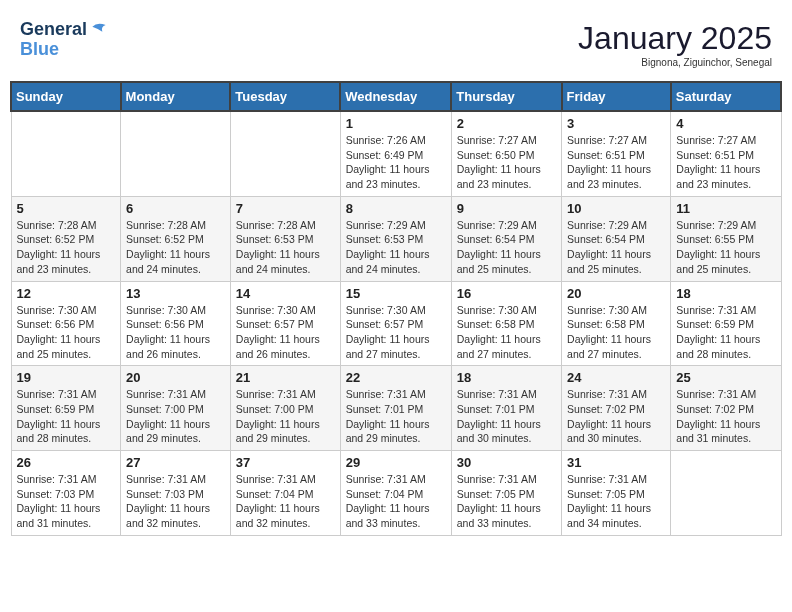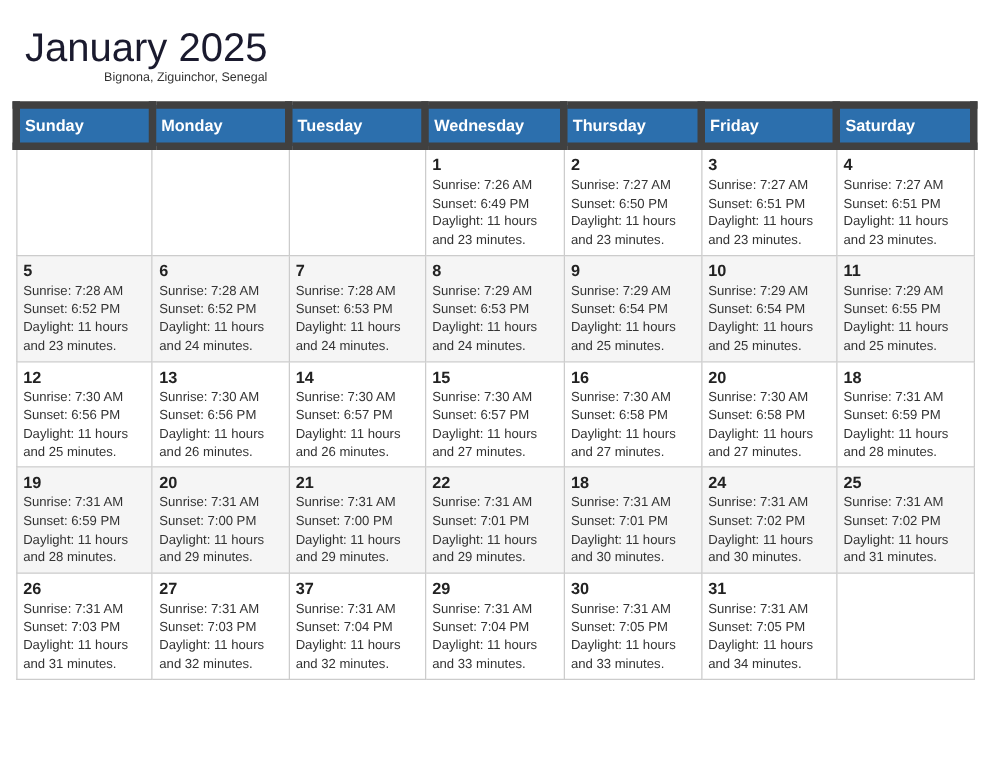--- a/index.html
+++ b/index.html
@@ -49,21 +49,21 @@
       border-collapse: collapse;
       margin-top: 8px;
     }
     thead tr th {
       background-color: #2c6fad;
       color: #fff;
       font-size: 13px;
       font-weight: bold;
       padding: 6px 4px;
       text-align: left;
-      border: 6px solid #404040;
+      border: 2px solid #404040;
     }
     tbody tr td {
       border: 1px solid #ccc;
       vertical-align: top;
       padding: 4px 5px;
       font-size: 11px;
       color: #222;
       width: 113px;
       min-height: 80px;
     }
@@ -85,20 +85,31 @@
       color: #333;
     }
     .empty-cell {
       min-height: 80px;
     }
   </style>
 </head>
 <body>
 
 <div class="header-area">
+  <div class="logo">
+    <div>
+      <div style="display:flex;align-items:center;">
+        <span class="logo-text">General</span>
+        <svg class="logo-icon" viewBox="0 0 24 24">
+          <path d="M4 8 Q10 2 20 6 Q14 8 16 14 Q10 10 4 8Z" fill="#4a90d9"></path>
+        </svg>
+      </div>
+      <div class="logo-text" style="color:#4a90d9;">Blue</div>
+    </div>
+  </div>
   <div class="title-area">
     <div class="main-title">January 2025</div>
     <div class="subtitle">Bignona, Ziguinchor, Senegal</div>
   </div>
 </div>
 
 <table>
   <thead>
     <tr id="header-row">
     <th>Sunday</th>

